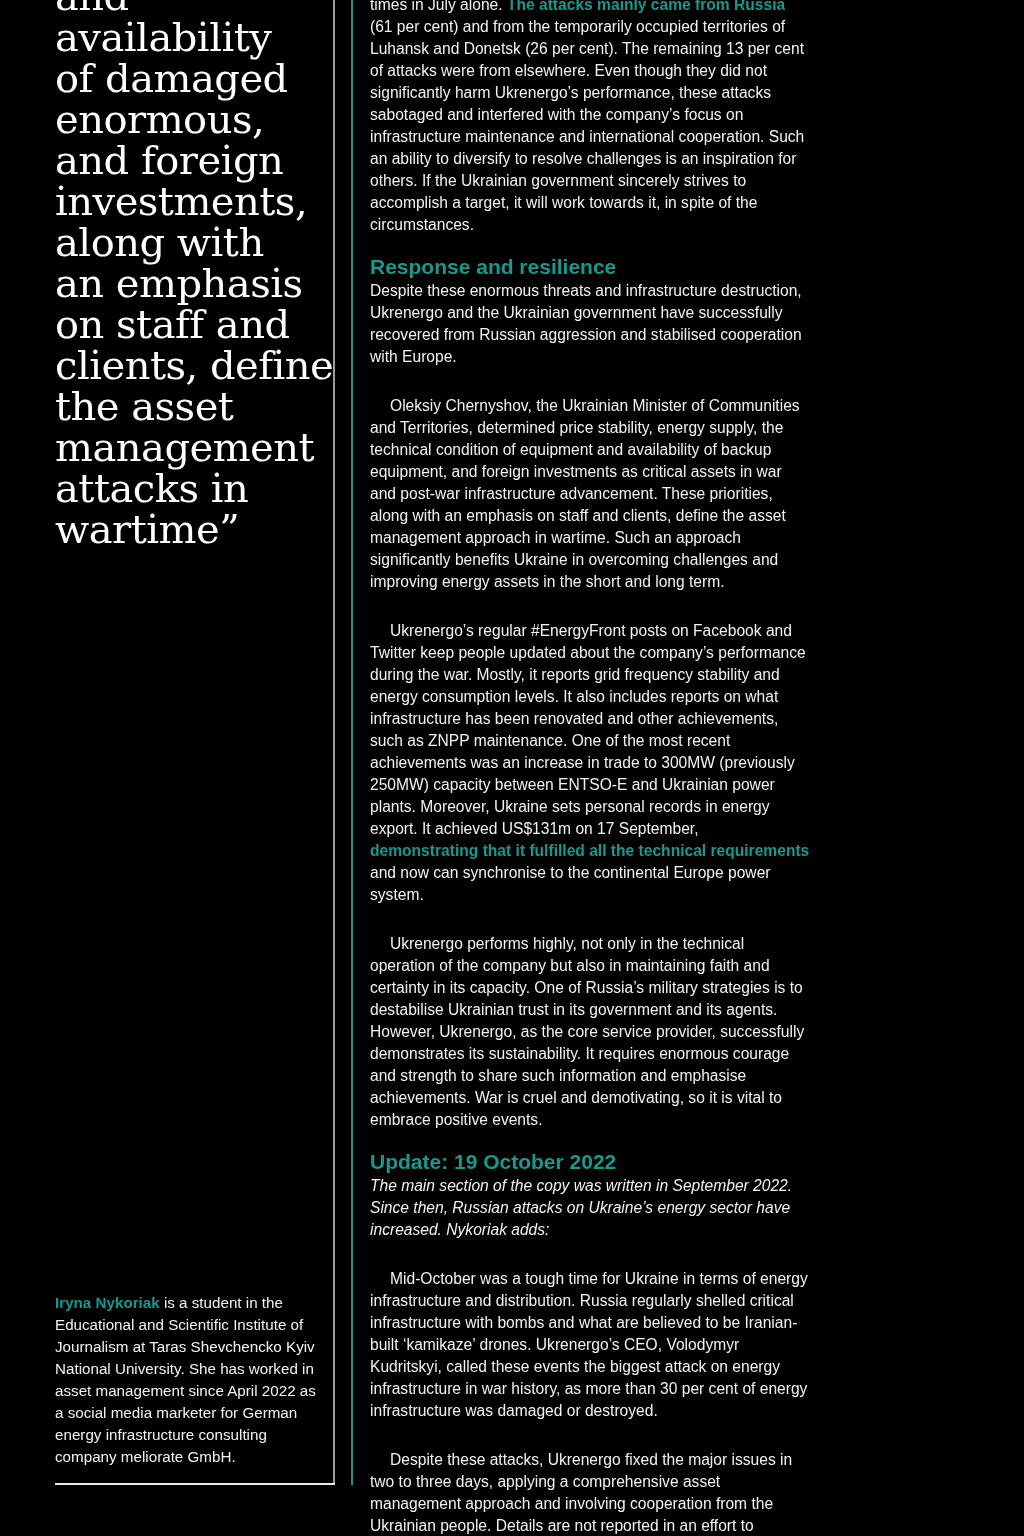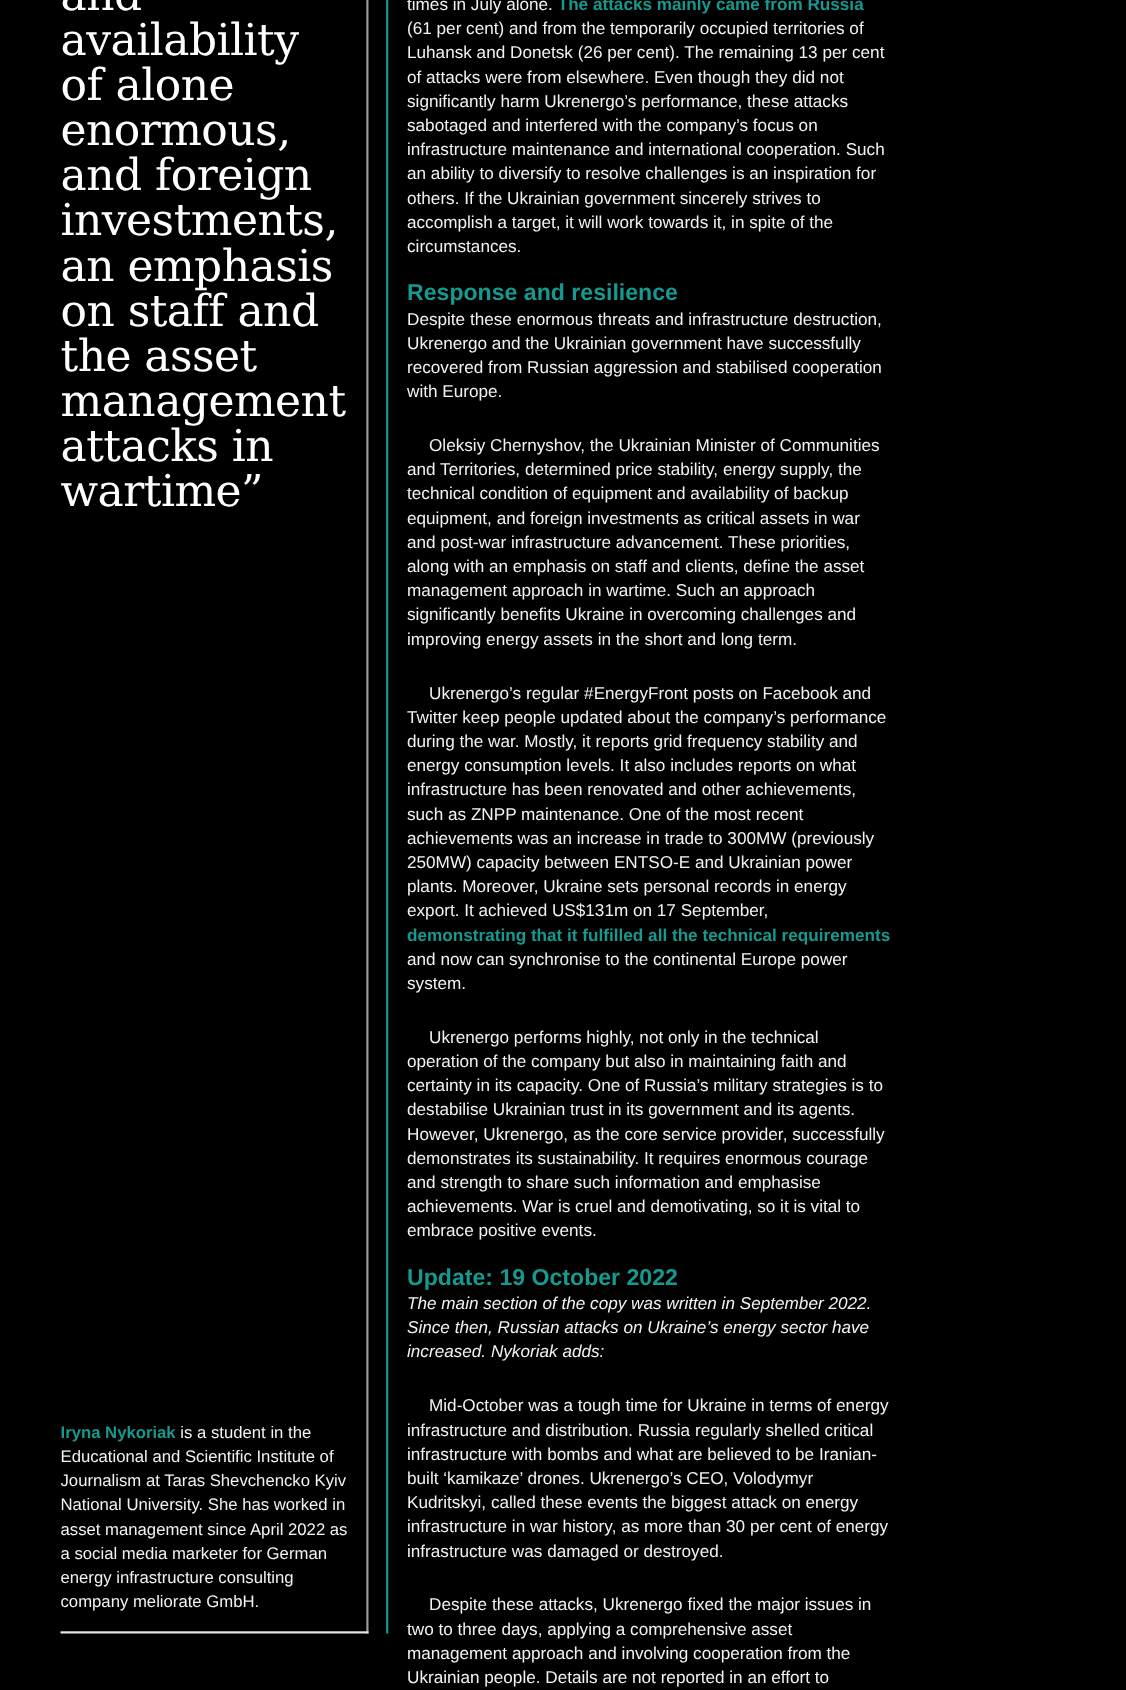--- a/index.html
+++ b/index.html
@@ -39,26 +39,28 @@
     margin: 18px 0 0 0; color: #16998f; font-size: 21px; line-height: 26px; font-weight: bold;
   }
   .article .italic { font-style: italic; }
 </style>
 </head>
 <body>
 
 <div class="pullquote">
   <span class="line">and</span>
   <span class="line">availability</span>
-  <span class="line">of alone</span>
+  <span class="line">of damaged</span>
   <span class="line">enormous,</span>
   <span class="line">and foreign</span>
   <span class="line">investments,</span>
+  <span class="line">along with</span>
   <span class="line">an emphasis</span>
   <span class="line">on staff and</span>
+  <span class="line">clients, define</span>
   <span class="line">the asset</span>
   <span class="line">management</span>
   <span class="line">attacks in</span>
   <span class="line">wartime”</span>
 </div>
 
 <div class="left-rule"></div>
 <div class="bottom-rule"></div>
 <div class="teal-rule"></div>
 

